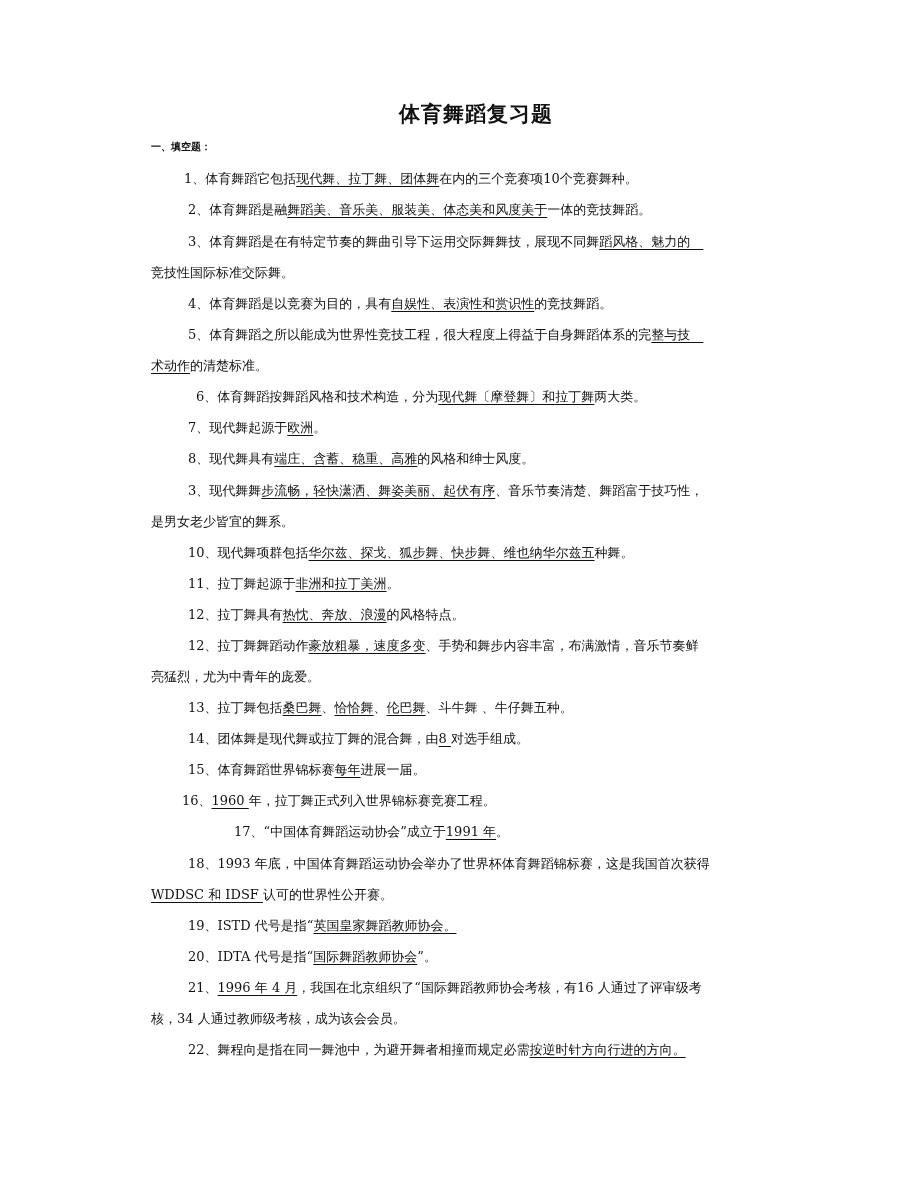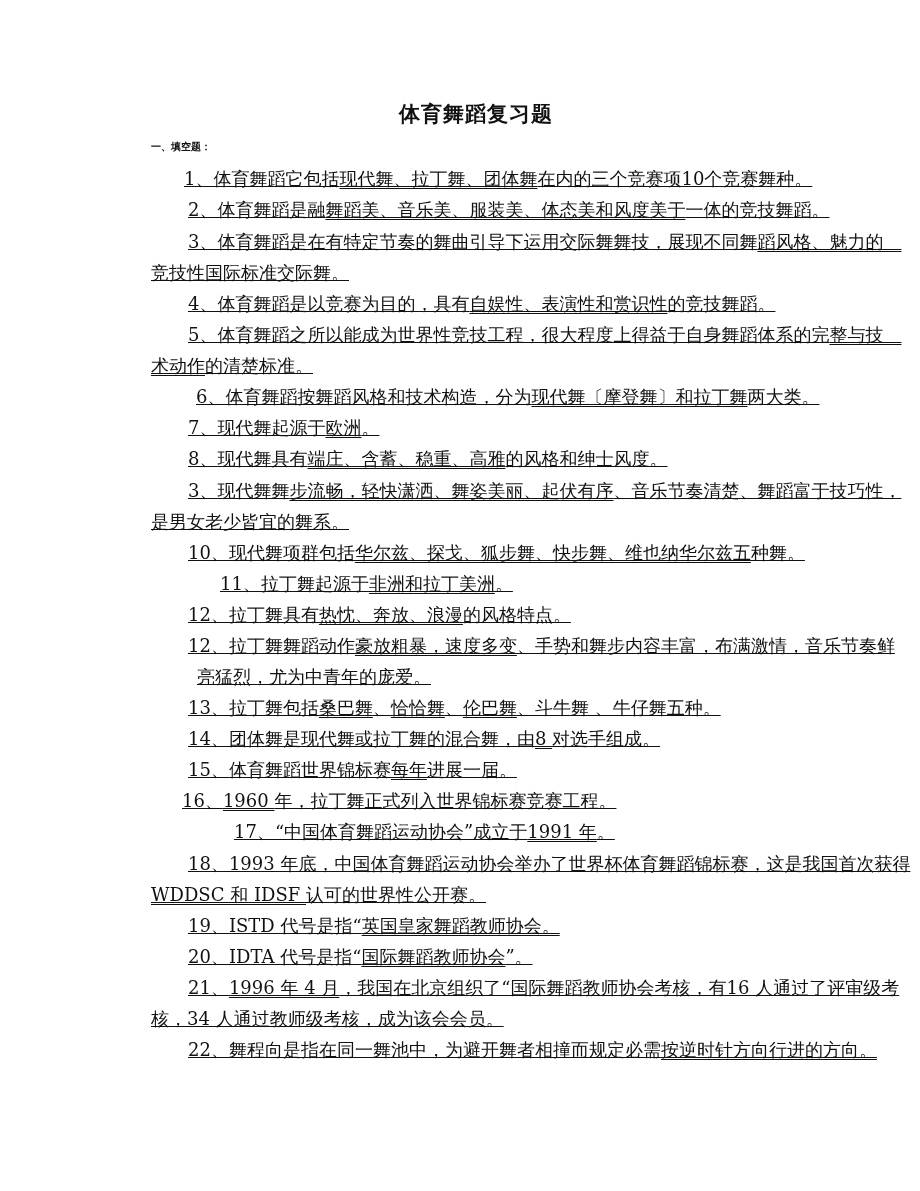--- a/index.html
+++ b/index.html
@@ -13,21 +13,21 @@
       position: absolute; left: 0; width: 920px; top: 100px; text-align: center;
       font-family: "DejaVu Sans", "Liberation Sans", sans-serif;
       font-weight: bold; font-size: 21px; letter-spacing: 1px;
     }
     .section {
       position: absolute; left: 135px; top: 140px;
       font-family: "DejaVu Sans", "Liberation Sans", sans-serif;
       font-weight: bold; font-size: 10px;
     }
     .line {
-      position: absolute; font-size: 18px; white-space: nowrap; line-height: 18px; text-decoration: underline;
+      position: absolute; font-size: 13px; white-space: nowrap; line-height: 18px;
     }
     .u { text-decoration: underline; text-underline-offset: 3px; text-decoration-thickness: 1px; }
   </style>
 </head>
 <body>
 
 <div class="page">
   <div class="title">体育舞蹈复习题</div>
   <div class="section">一、填空题：</div>
   <div id="lines">
@@ -37,24 +37,24 @@
       <div class="line" style="left: 135px; top: 264px;"><span>竞技性国际标准交际舞。</span></div>
       <div class="line" style="left: 172px; top: 295px;"><span>4、体育舞蹈是以竞赛为目的，具有</span><span class="u">自娱性、表演性和赏识性</span><span>的竞技舞蹈。</span></div>
       <div class="line" style="left: 172px; top: 326px;"><span>5、体育舞蹈之所以能成为世界性竞技工程，很大程度上得益于自身舞蹈体系的完</span><span class="u">整与技　</span></div>
       <div class="line" style="left: 135px; top: 357px;"><span class="u">术动作</span><span>的清楚标准。</span></div>
       <div class="line" style="left: 172px; top: 388px; margin-left: 8px;"><span>6、体育舞蹈按舞蹈风格和技术构造，分为</span><span class="u">现代舞〔摩登舞〕和拉丁舞</span><span>两大类。</span></div>
       <div class="line" style="left: 172px; top: 419px;"><span>7、现代舞起源于</span><span class="u">欧洲</span><span>。</span></div>
       <div class="line" style="left: 172px; top: 450px;"><span>8、现代舞具有</span><span class="u">端庄、含蓄、稳重、高雅</span><span>的风格和绅士风度。</span></div>
       <div class="line" style="left: 172px; top: 482px;"><span>3、现代舞舞</span><span class="u">步流畅，轻快潇洒、舞姿美丽、起伏有序</span><span>、音乐节奏清楚、舞蹈富于技巧性，</span></div>
       <div class="line" style="left: 135px; top: 513px;"><span>是男女老少皆宜的舞系。</span></div>
       <div class="line" style="left: 172px; top: 544px;"><span>10、现代舞项群包括</span><span class="u">华尔兹、探戈、狐步舞、快步舞、维也纳华尔兹五</span><span>种舞。</span></div>
-      <div class="line" style="left: 172px; top: 575px; margin-left: 32px;"><span>11、拉丁舞起源于</span><span class="u">非洲和拉丁美洲</span><span>。</span></div>
+      <div class="line" style="left: 172px; top: 575px;"><span>11、拉丁舞起源于</span><span class="u">非洲和拉丁美洲</span><span>。</span></div>
       <div class="line" style="left: 172px; top: 606px;"><span>12、拉丁舞具有</span><span class="u">热忱、奔放、浪漫</span><span>的风格特点。</span></div>
       <div class="line" style="left: 172px; top: 637px;"><span>12、拉丁舞舞蹈动作</span><span class="u">豪放粗暴，速度多变</span><span>、手势和舞步内容丰富，布满激情，音乐节奏鲜</span></div>
-      <div class="line" style="left: 135px; top: 668px; margin-left: 46px;"><span>亮猛烈，尤为中青年的庞爱。</span></div>
+      <div class="line" style="left: 135px; top: 668px;"><span>亮猛烈，尤为中青年的庞爱。</span></div>
       <div class="line" style="left: 172px; top: 699px;"><span>13、拉丁舞包括</span><span class="u">桑巴舞</span><span>、</span><span class="u">恰恰舞</span><span>、</span><span class="u">伦巴舞</span><span>、斗牛舞 、牛仔舞五种。</span></div>
       <div class="line" style="left: 172px; top: 730px;"><span>14、团体舞是现代舞或拉丁舞的混合舞，由</span><span class="u">8 </span><span>对选手组成。</span></div>
       <div class="line" style="left: 172px; top: 761px;"><span>15、体育舞蹈世界锦标赛</span><span class="u">每年</span><span>进展一届。</span></div>
       <div class="line" style="left: 166px; top: 792px;"><span>16、</span><span class="u">1960 </span><span>年，拉丁舞正式列入世界锦标赛竞赛工程。</span></div>
       <div class="line" style="left: 172px; top: 823px; margin-left: 46px;"><span>17、“中国体育舞蹈运动协会”成立于</span><span class="u">1991 年</span><span>。</span></div>
       <div class="line" style="left: 172px; top: 855px;"><span>18、1993 年底，中国体育舞蹈运动协会举办了世界杯体育舞蹈锦标赛，这是我国首次获得</span></div>
       <div class="line" style="left: 135px; top: 886px;"><span class="u">WDDSC 和 IDSF </span><span>认可的世界性公开赛。</span></div>
       <div class="line" style="left: 172px; top: 917px;"><span>19、ISTD 代号是指“</span><span class="u">英国皇家舞蹈教师协会。</span></div>
       <div class="line" style="left: 172px; top: 948px;"><span>20、IDTA 代号是指“</span><span class="u">国际舞蹈教师协会</span><span>”。</span></div>
       <div class="line" style="left: 172px; top: 979px;"><span>21、</span><span class="u">1996 年 4 月</span><span>，我国在北京组织了“国际舞蹈教师协会考核，有16 人通过了评审级考</span></div>

